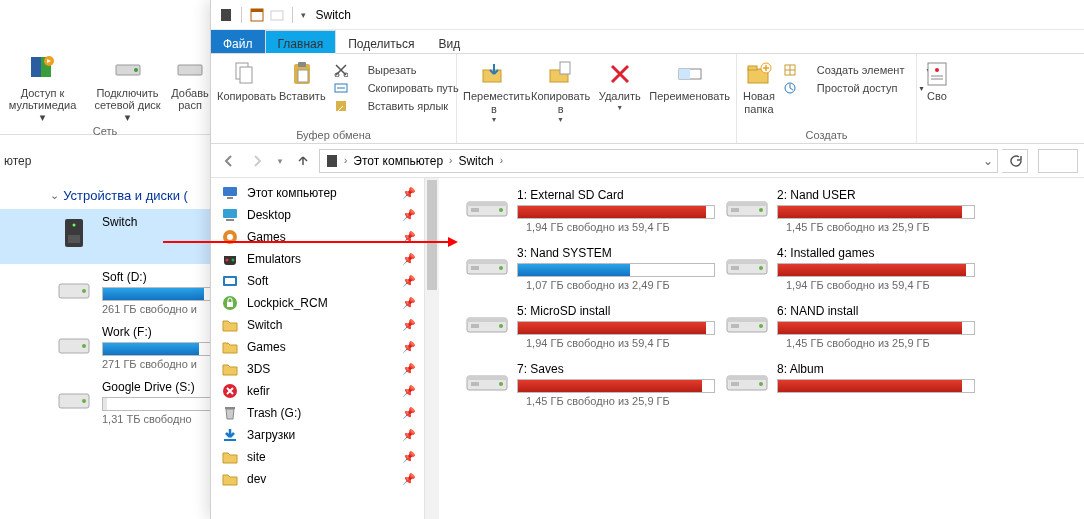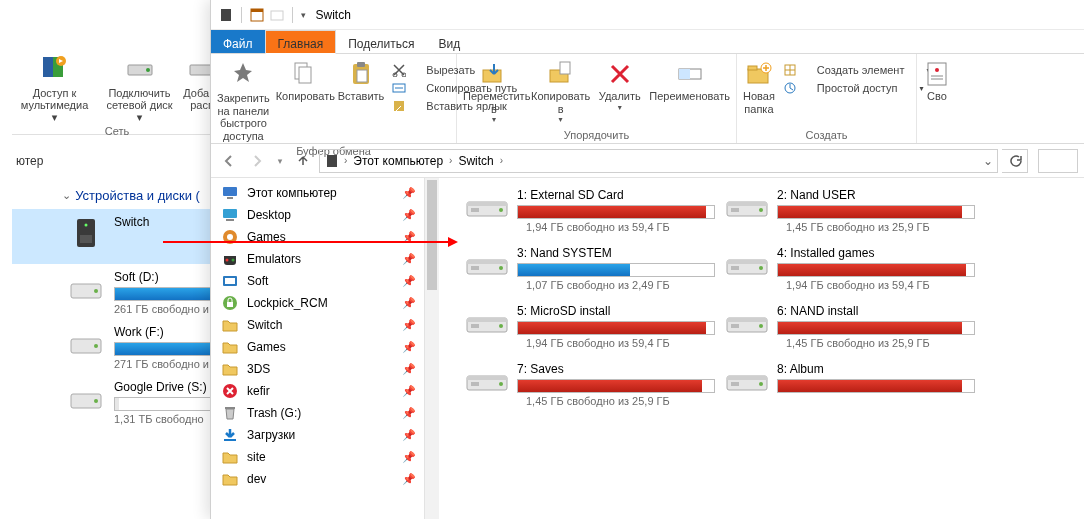--- a/index.html
+++ b/index.html
@@ -8,21 +8,21 @@
     font-size: 12px;
     background: #fff;
     width: 1084px;
     height: 519px;
     overflow: hidden;
     position: relative;
   }
   
   .back-window {
     position: absolute;
-    left: 12px; top: 0;
+    left: 0; top: 0;
     width: 300px; height: 519px;
     background: #fff;
     border-right: 6px solid #0369a1;
   }
   
   .back-ribbon {
     position: absolute;
     left: 0; top: 45px;
     width: 210px; height: 90px;
     border-bottom: 1px solid #e0e0e0;
@@ -86,21 +86,21 @@
   .menubar {
     height: 24px; display:flex; align-items:stretch;
     border-bottom: 1px solid #dadada;
   }
   .menubar .tab {
     padding: 4px 12px 0;
     font-size:12px; color:#333;
     display:flex; align-items:center;
   }
   .menubar .tab.file { background:#1979ca; color:#fff; }
-  .menubar .tab.active { border:1px solid #dadada; border-bottom:1px solid #fff; background:#f97316; margin-bottom:-1px;}
+  .menubar .tab.active { border:1px solid #dadada; border-bottom:1px solid #fff; background:#0ea5e9; margin-bottom:-1px;}
   .ribbon {
     height: 90px;
     border-bottom: 1px solid #dadada;
     display:flex;
     position:relative;
   }
   .ribbon .group {
     border-right:1px solid #e6e6e6;
     padding: 6px 6px 2px;
     display:flex; flex-direction:column; justify-content:space-between;
@@ -309,27 +309,20 @@
     <div class="tab file">Файл</div>
     <div class="tab active">Главная</div>
     <div class="tab">Поделиться</div>
     <div class="tab">Вид</div>
   </div>
 
   <div class="ribbon">
 
     <div class="group" style="width:246px">
       <div class="row">
-        <div class="bigbtn wide">
-          <svg width="30" height="30" viewBox="0 0 30 30">
-              <path d="M15 3l3 7 6 1-5 4 2 7-6-4-6 4 2-7-5-4 6-1z" fill="#7a7a7a"></path>
-            </svg>
-          <div class="lbl" style="white-space:pre-line">Закрепить на панели
-быстрого доступа</div>
-        </div>
         <div class="bigbtn narrow">
           <svg width="28" height="28" viewBox="0 0 28 28">
               <rect x="5" y="3" width="12" height="16" fill="#fff" stroke="#999"></rect>
               <rect x="9" y="7" width="12" height="16" fill="#fff" stroke="#999"></rect>
             </svg>
           <div class="lbl">Копировать</div>
         </div>
         <div class="bigbtn narrow">
           <svg width="28" height="28" viewBox="0 0 28 28">
               <rect x="6" y="4" width="16" height="20" rx="2" fill="#d9b24a"></rect>
@@ -394,21 +387,20 @@
             <span class="drop">▾</span>
         </div>
         <div class="bigbtn" style="width:82px">
           <svg width="28" height="28" viewBox="0 0 28 28">
               <rect x="3" y="9" width="22" height="10" fill="none" stroke="#888"></rect>
               <rect x="3" y="9" width="11" height="10" fill="#cde6ff"></rect>
             </svg>
           <div class="lbl">Переименовать</div>
         </div>
       </div>
-      <div class="gfooter">Упорядочить</div>
     </div>
 
     <div class="group" style="width:180px">
       <div class="row">
         <div class="bigbtn narrow">
           <svg width="28" height="28" viewBox="0 0 28 28">
               <rect x="3" y="9" width="20" height="14" fill="#f0c860" stroke="#c89a30"></rect>
               <rect x="3" y="6" width="9" height="4" fill="#f0c860" stroke="#c89a30"></rect>
               <circle cx="21" cy="8" r="5" fill="#fff" stroke="#f0a020"></circle>
               <path d="M21 5v6M18 8h6" stroke="#f0a020" stroke-width="1.5"></path>

